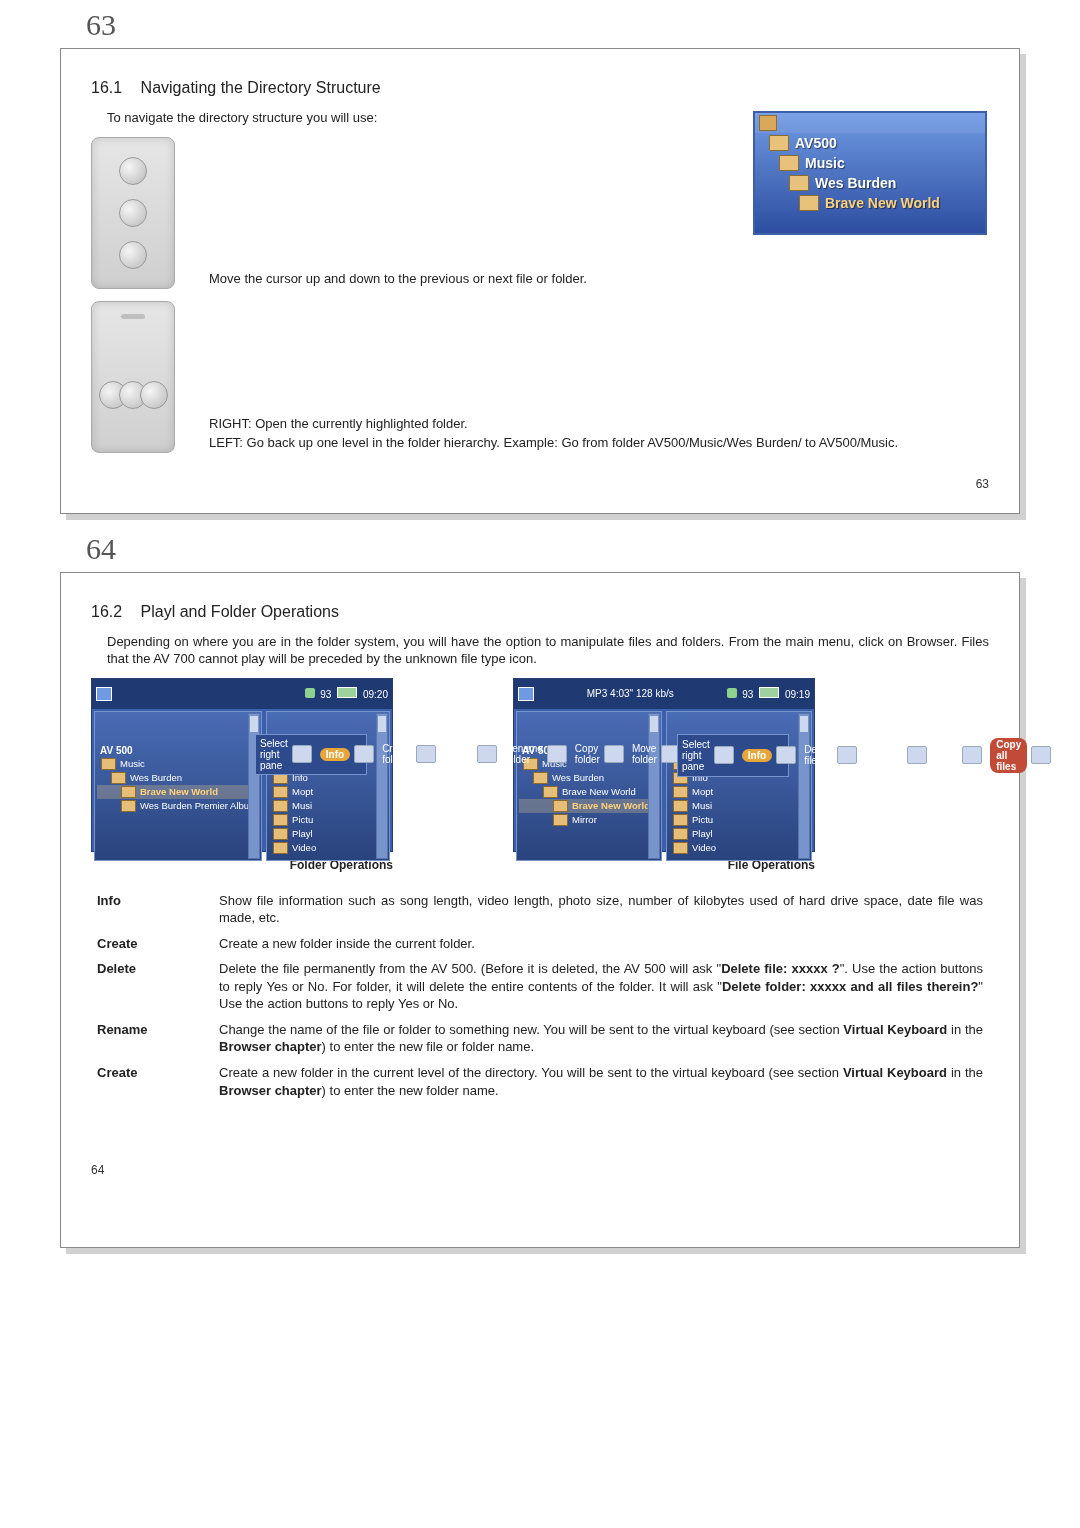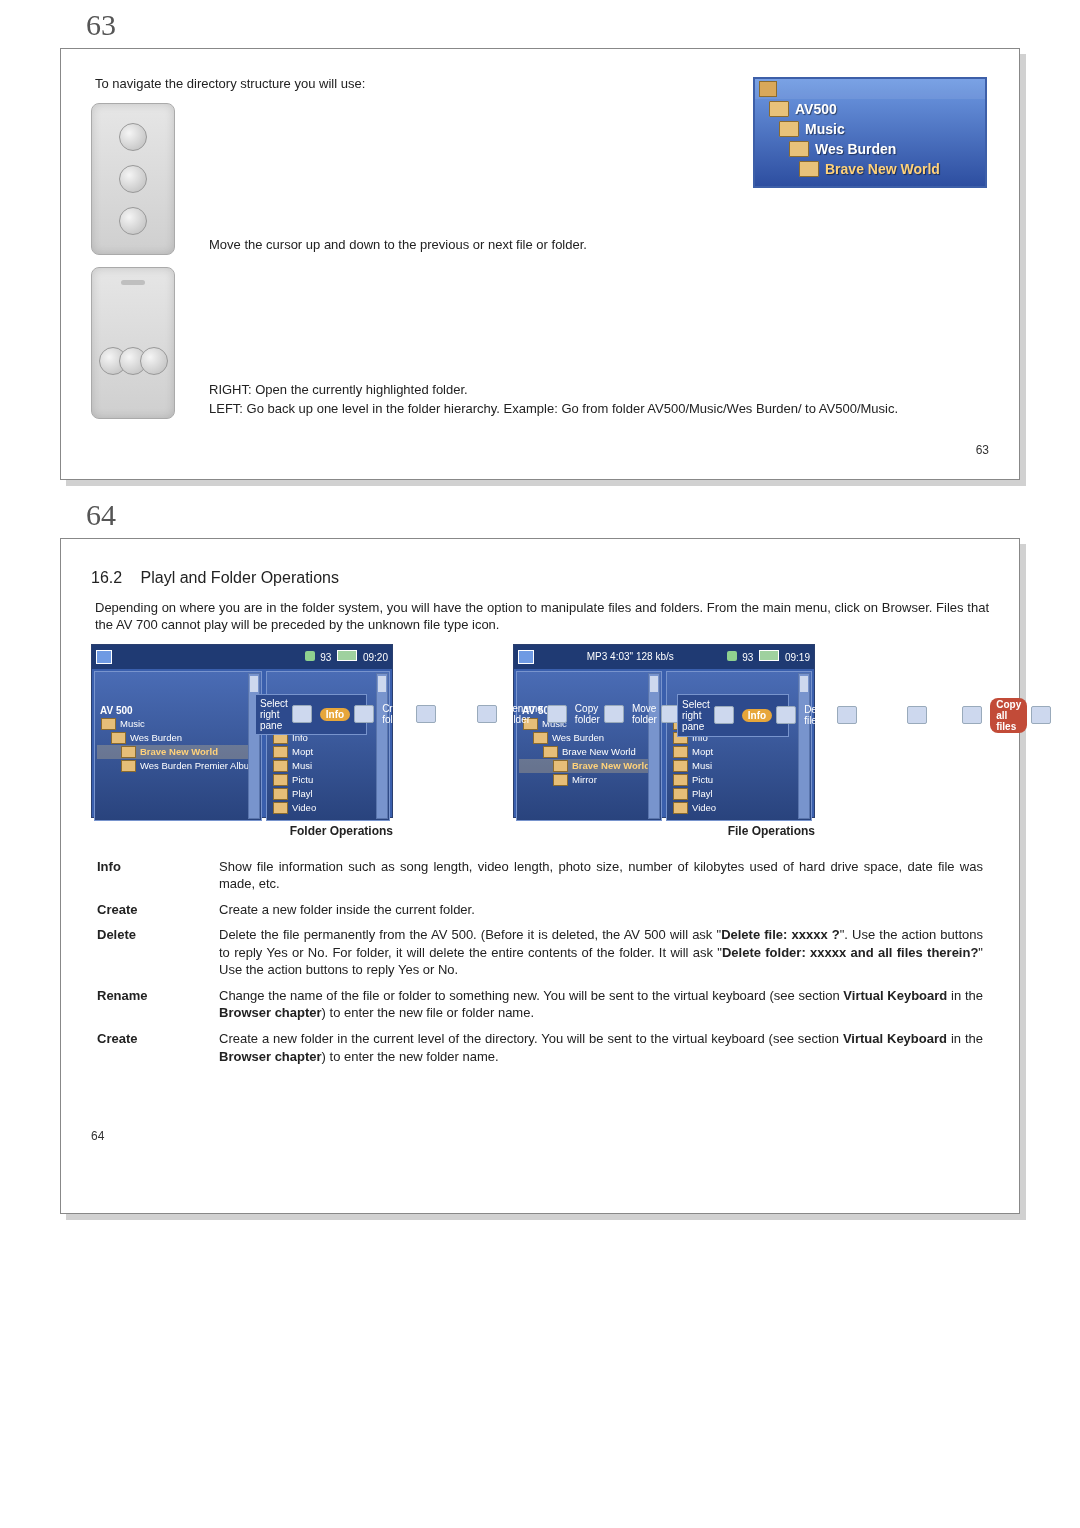--- a/index.html
+++ b/index.html
@@ -24,21 +24,21 @@
     background: #fff;
     padding: 26px 30px 22px 30px;
     position: relative;
   }
   .section-heading {
     margin: 4px 0 12px 0;
     color: #222;
     font-size: 16px;
   }
   .section-num { margin-right: 14px; }
-  p.body { margin: 0 0 10px 4px; line-height: 1.35; text-align: justify; }
+  p.body { margin: 0 0 10px 16px; line-height: 1.35; text-align: justify; }
   .control-row { display: flex; align-items: flex-start; margin: 6px 0 12px 0; }
   .ctrl-img {
     width: 82px; height: 78px;
     background: linear-gradient(#e6e6e6,#cfcfcf);
     border: 1px solid #aaa; border-radius: 8px;
     margin-right: 34px; position: relative;
     box-shadow: inset 0 0 10px rgba(0,0,0,0.15);
     flex: 0 0 82px;
   }
   .ctrl-img.tall { height: 150px; }
@@ -55,21 +55,21 @@
   }
   .ctrl-desc { flex: 1; line-height: 1.45; }
   .ctrl-row2 { align-items: flex-end; }
 
   
   .nav-screenshot {
     float: right; width: 230px;
     border: 2px solid #3d5fa8;
     background: linear-gradient(#6f9ae3,#2d4ea0);
     margin: 2px 2px 10px 6px;
-    padding-bottom: 7px;
+    padding-bottom: 20px;
   }
   .nav-screenshot .bar {
     height: 20px; background: rgba(255,255,255,0.08);
     display:flex; align-items:center; padding-left:4px;
   }
   .nav-screenshot .fileicon {
     width:16px; height:14px; background:#d9a85a; border:1px solid #8b6b2e; margin-right:6px;
   }
   .nav-path-item {
     color: #fff; font-weight: bold; font-size: 14px;
@@ -89,21 +89,21 @@
   
   .browser-row { display:flex; gap: 120px; margin: 10px 0 6px 0; justify-content: flex-start; }
   .browser {
     width: 300px; height: 172px;
     background: #3a5fad;
     border: 1px solid #2a3f6f;
     position: relative;
     font-size: 10px; color:#fff;
   }
   .browser .titlebar {
-    height: 24px; background:#1f3a73;
+    height: 30px; background:#1f3a73;
     display:flex; align-items:center; justify-content:space-between; padding:0 4px;
   }
   .browser .titlebar .tl-icon { width:14px;height:12px;background:#6f9ae3;border:1px solid #fff; }
   .browser .titlebar .tl-text { color:#fff; font-size:10px; }
   .browser .status-icon { width:10px;height:10px; background:#8fd18f; border-radius:2px; display:inline-block; margin-right:3px;}
   .browser .bat-icon { width:18px;height:9px; background:#9fd19f; display:inline-block; border:1px solid #fff; margin:0 3px;}
   .browser .panes { display:flex; height: calc(100% - 18px); }
   .browser .pane {
     flex:1; border:1px solid #7894cd; margin:2px; background: linear-gradient(#4a6cb5,#29437d);
     position:relative; padding: 2px 2px;
@@ -150,20 +150,24 @@
   .ops-table .bold { font-weight: bold; }
 
   .clearfix::after { content:""; display:block; clear:both; }
 </style>
 </head>
 <body>
 
 <div class="page-number">63</div>
 <div class="page-frame">
 
+  <div class="section-heading">
+    <span class="section-num">16.1</span>
+    <span>Navigating the Directory Structure</span>
+  </div>
 
   <div class="nav-screenshot">
     <div class="bar">
         <div class="fileicon"></div>
       </div>
     <div class="nav-path-item">
       <div class="fld"></div>
       <span>AV500</span>
     </div>
     <div class="nav-path-item level1">

